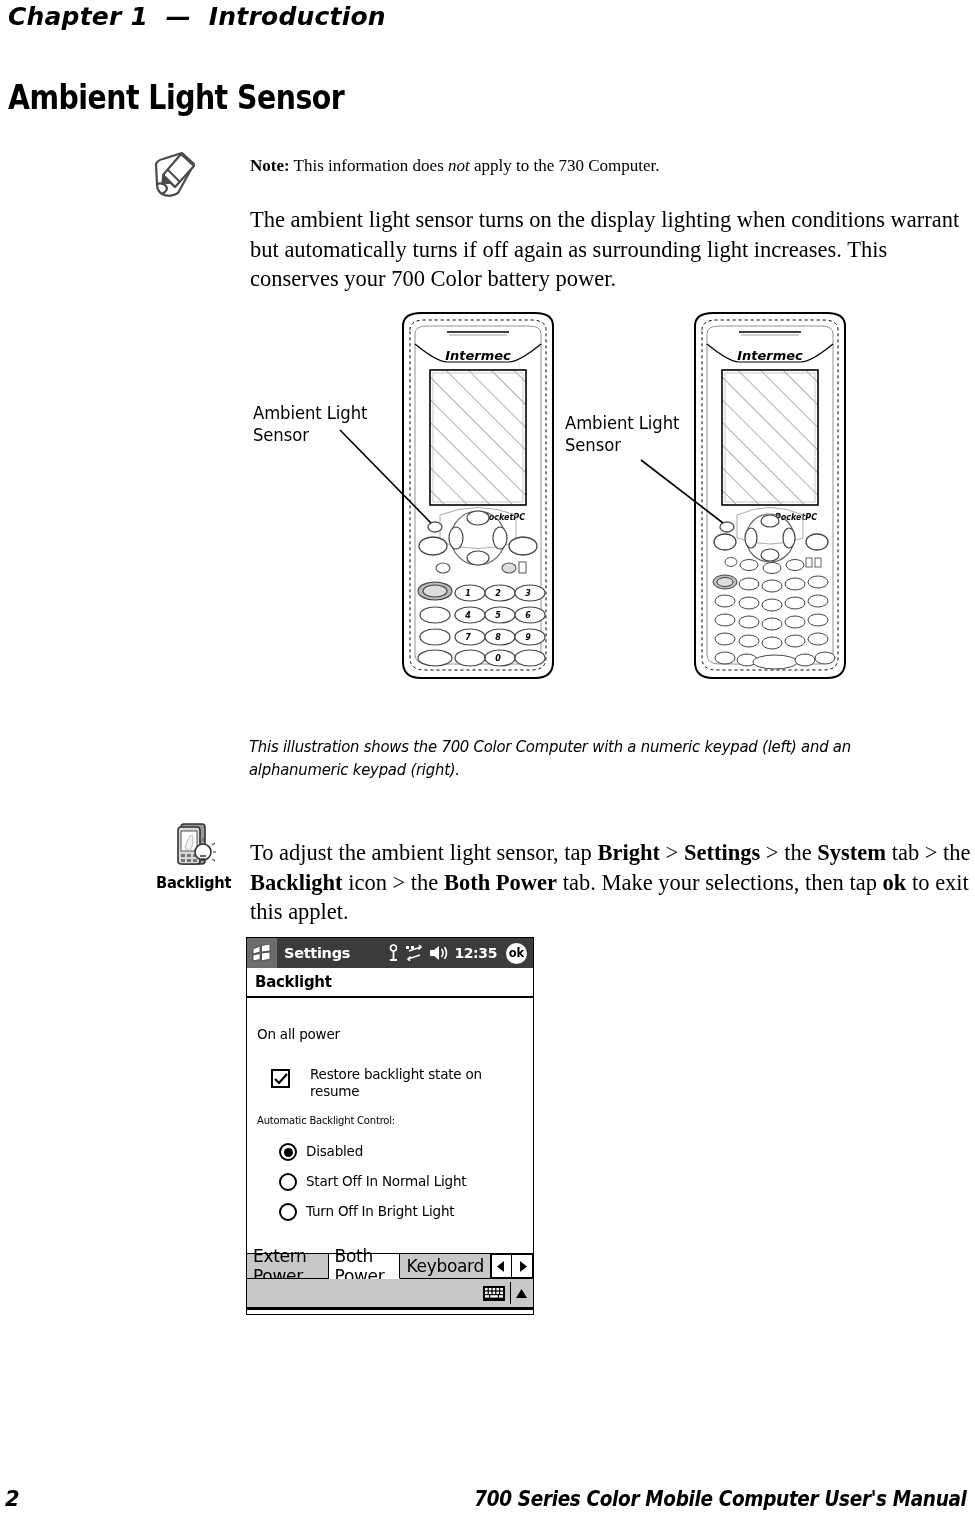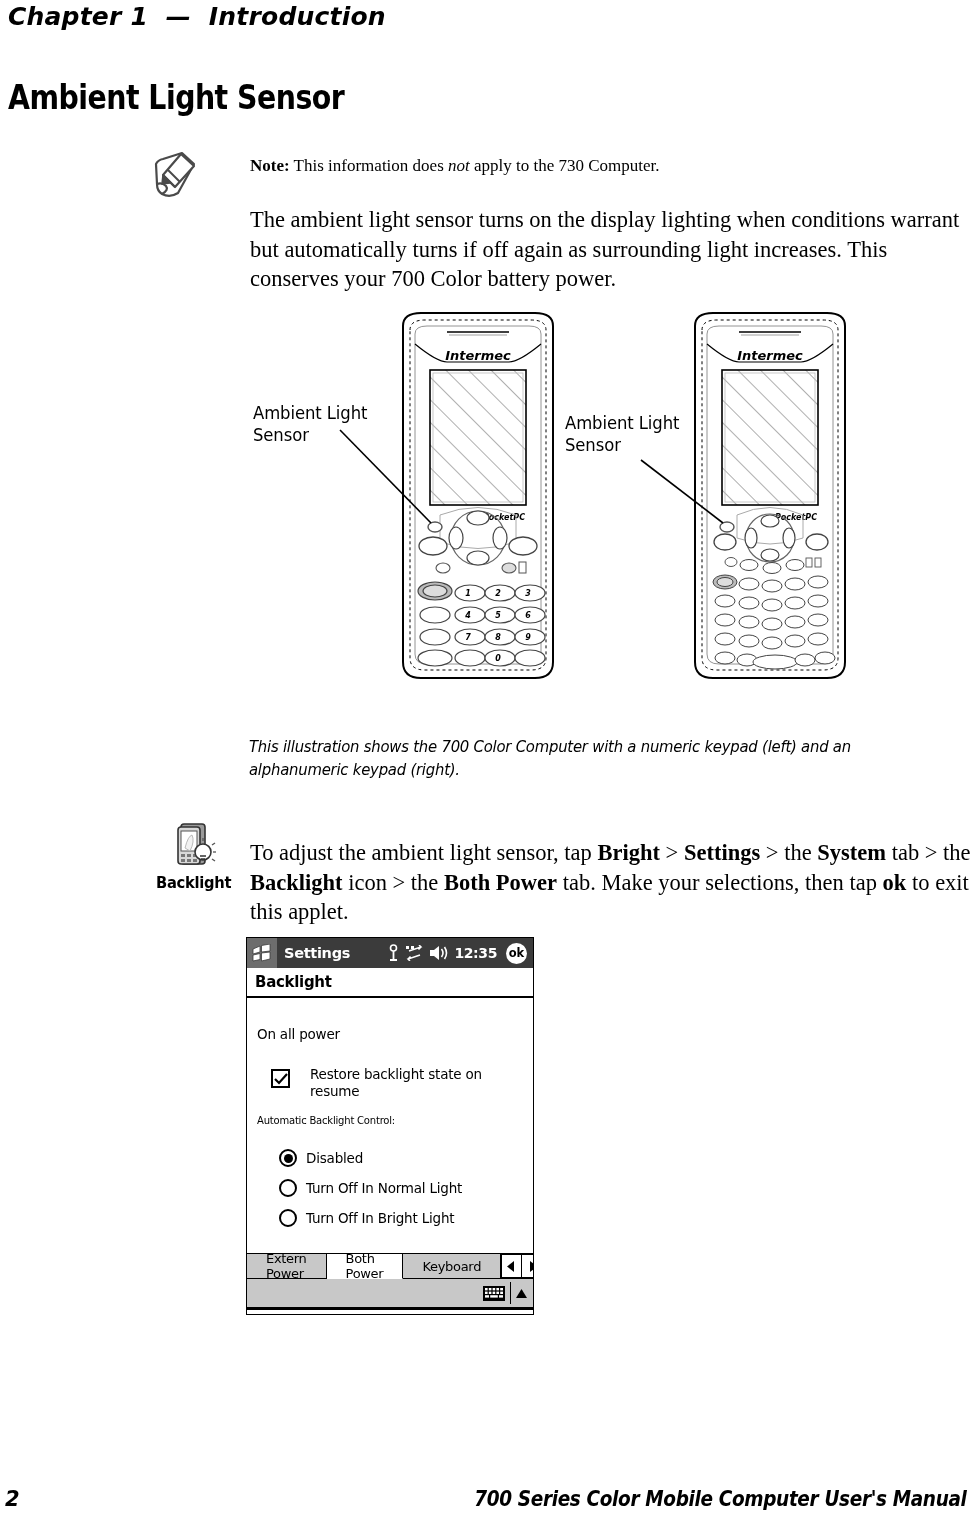--- a/index.html
+++ b/index.html
@@ -238,21 +238,20 @@
     left: 10px; top: 117px;
     font-size: 10px;
     letter-spacing: -0.2px;
   }
   .ppc-radio-list {
     position: absolute;
     left: 32px; top: 145px;
   }
   .ppc-radio-row {
     display: flex;
-    align-items: center;
     height: 30px;
   }
   .ppc-radio {
     width: 18px; height: 18px;
     border: 2px solid #000;
     border-radius: 50%;
     box-sizing: border-box;
     flex: none;
     display: flex; align-items: center; justify-content: center;
   }
@@ -276,22 +275,22 @@
     border-top: 1px solid #000;
     box-sizing: border-box;
   }
   .ppc-tab {
     background: #c8c8c8;
     border-right: 1px solid #000;
     border-bottom: 1px solid #000;
     display: flex;
     align-items: center;
     justify-content: center;
-    padding: 0 19px;
-    font-size: 13px;
+    padding: 0 6px;
+    font-size: 17px;
     letter-spacing: -0.3px;
     box-sizing: border-box;
   }
   .ppc-tab.active {
     background: #ffffff;
     border-bottom: 1px solid #ffffff;
     font-weight: normal;
   }
   .ppc-tab-spacer {
     flex: 1;
@@ -616,21 +615,21 @@
 
     <div class="ppc-radio-list">
       <div class="ppc-radio-row">
         <span class="ppc-radio">
             <span class="dot"></span>
           </span>
         <span class="ppc-radio-label">Disabled</span>
       </div>
       <div class="ppc-radio-row">
         <span class="ppc-radio"></span>
-        <span class="ppc-radio-label">Turn Off In Normal Light</span>
+        <span class="ppc-radio-label">Start Off In Normal Light</span>
       </div>
       <div class="ppc-radio-row">
         <span class="ppc-radio"></span>
         <span class="ppc-radio-label">Turn Off In Bright Light</span>
       </div>
     </div>
   </div>
 
   <div class="ppc-tabbar">
     <div class="ppc-tab">Extern Power</div>

